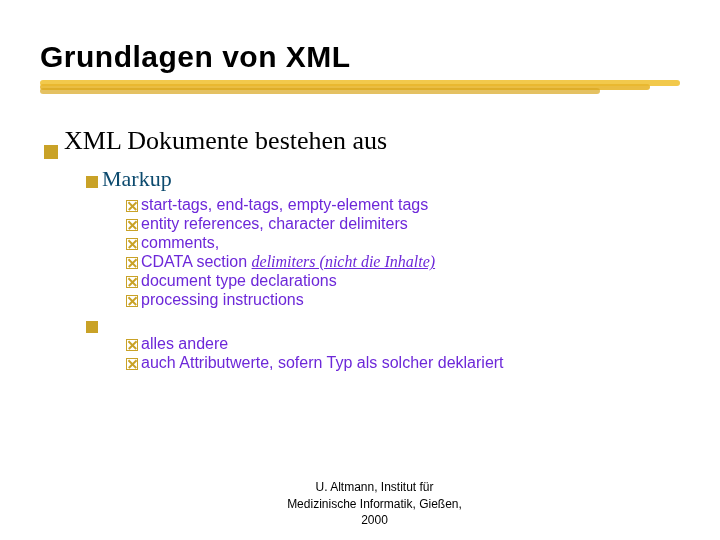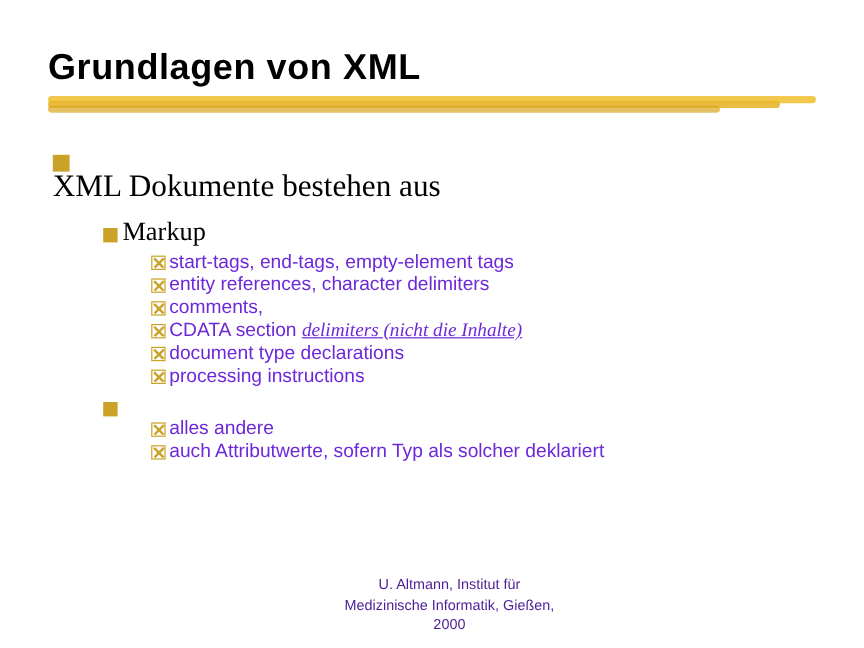--- a/index.html
+++ b/index.html
@@ -32,24 +32,23 @@
     left: 0;
     height: 6px;
     border-radius: 3px;
   }
   .brush.b1 { top: 0; width: 640px; background: #f2c94c; }
   .brush.b2 { top: 4px; width: 610px; background: #e8b62e; opacity: 0.9; }
   .brush.b3 { top: 8px; width: 560px; background: #d9a61f; opacity: 0.7; }
 
   .lvl1 {
     display: flex;
-    align-items: flex-start;
+    align-items: flex-end;
     margin-left: 4px;
     margin-bottom: 10px;
-    flex-direction: column;
   }
   .lvl1 .bullet {
     width: 14px; height: 14px;
     background: #c9a227;
     display: inline-block;
     margin-right: 6px;
     flex-shrink: 0;
     position: relative;
     top: 3px;
   }
@@ -70,21 +69,21 @@
     background: #c9a227;
     display: inline-block;
     margin-right: 4px;
     flex-shrink: 0;
     position: relative;
     top: 2px;
   }
   .lvl2 .text {
     font-family: "Times New Roman", Times, serif;
     font-size: 22px;
-    color: #000000;
+    color: #0c4a6e;
   }
 
   .lvl3-group { margin-bottom: 10px; }
   .lvl3 {
     display: flex;
     align-items: baseline;
     margin-left: 86px;
     margin-bottom: 1px;
   }
   .lvl3 .bullet {
@@ -120,21 +119,21 @@
   .italic { font-style: italic; font-family: "Times New Roman", serif; text-decoration: underline; }
 
   .footer {
     position: absolute;
     bottom: 12px;
     left: 0;
     width: 100%;
     text-align: center;
     font-family: Verdana, Arial, sans-serif;
     font-size: 12px;
-    color: #4c1d95;
+    color: #000000;
     line-height: 1.35;
     padding-left: 29px;
   }
 </style>
 </head>
 <body>
 
 <div class="slide">
 
   <div class="title">Grundlagen von XML</div>

